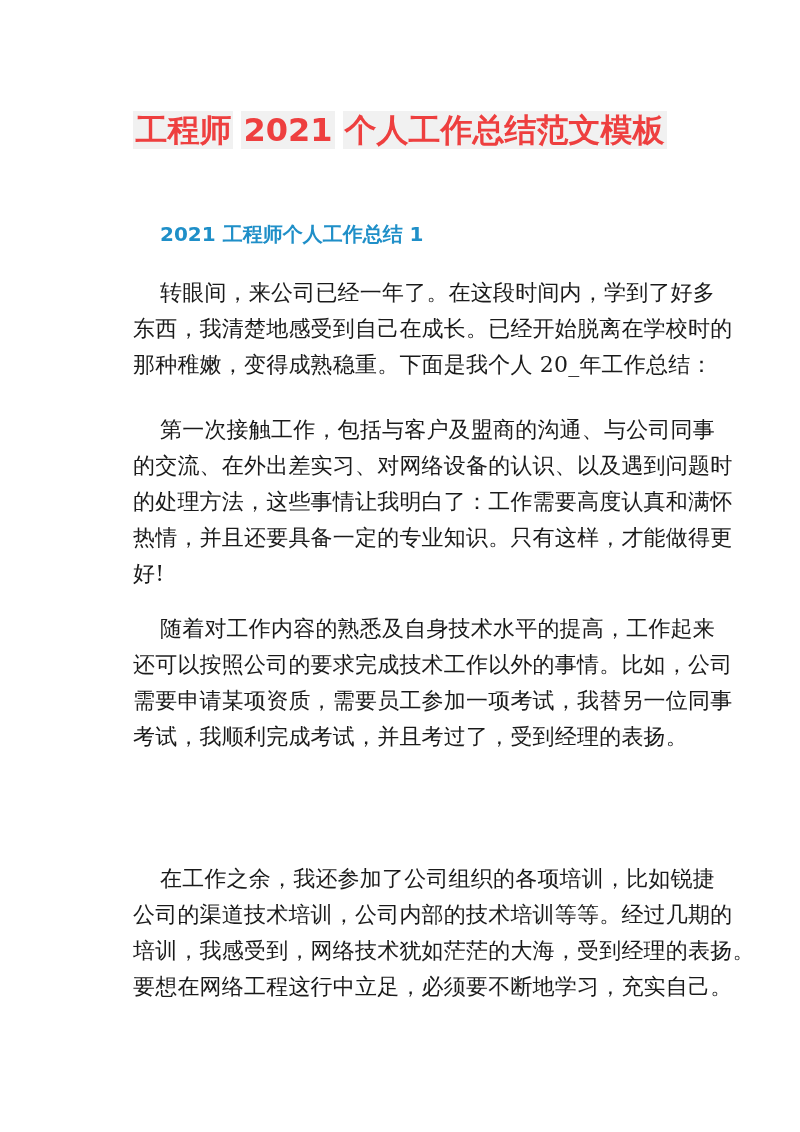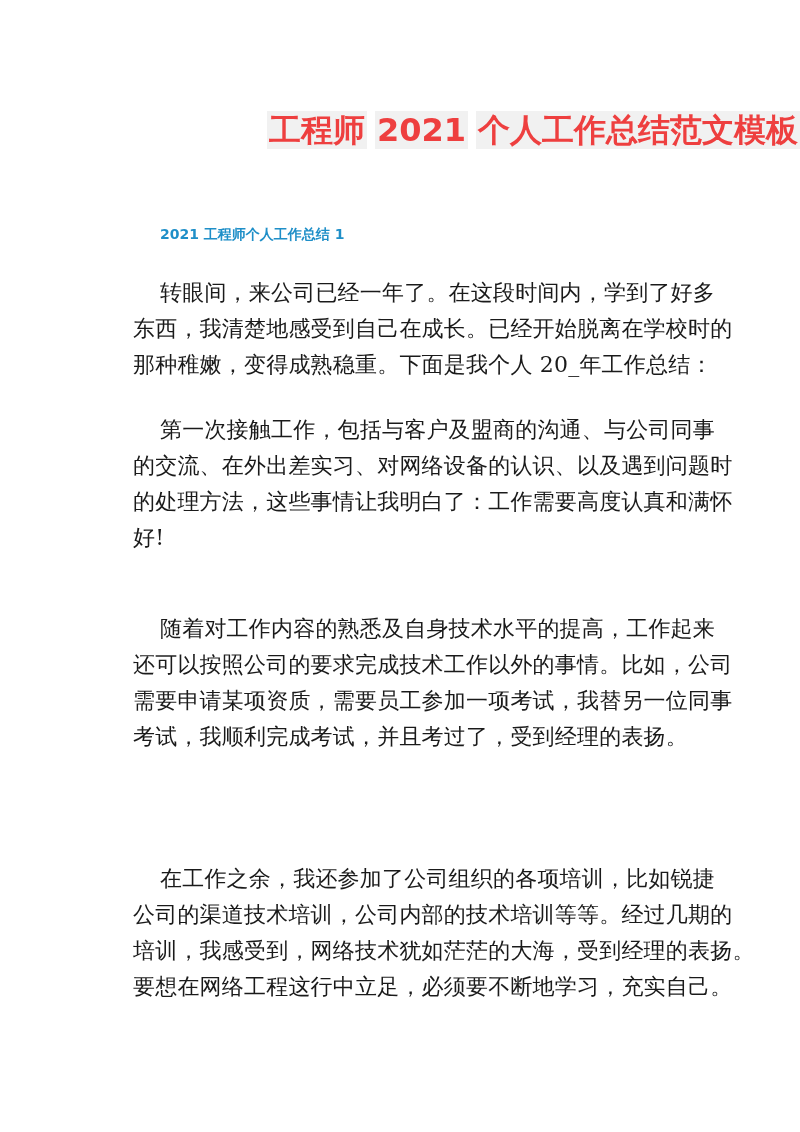--- a/index.html
+++ b/index.html
@@ -20,21 +20,21 @@
       left: 0;
       top: 0;
       width: 800px;
       height: 1132px;
     }
     .title {
       position: absolute;
       top: 108px;
       left: 0;
       width: 800px;
-      text-align: right;
+      text-align: center;
       font-family: "DejaVu Sans", "Liberation Sans", sans-serif;
       font-weight: bold;
       font-size: 32px;
       line-height: 44px;
       color: #ee3f3f;
       white-space: nowrap;
     }
     .title span.seg {
       background: #f1f1f1;
       padding: 0 2px;
@@ -42,21 +42,21 @@
     .title span.gap {
       display: inline-block;
       width: 8px;
     }
     .subheading {
       position: absolute;
       top: 222px;
       left: 160px;
       font-family: "DejaVu Sans", "Liberation Sans", sans-serif;
       font-weight: bold;
-      font-size: 14px;
+      font-size: 20px;
       line-height: 24px;
       color: #1f8fc8;
       white-space: nowrap;
     }
     .para {
       position: absolute;
       left: 133px;
       width: 540px;
       font-size: 22px;
       line-height: 36px;
@@ -85,20 +85,21 @@
   <div class="para" style="top:275px;">
     <span class="line indent">转眼间，来公司已经一年了。在这段时间内，学到了好多</span>
     <span class="line">东西，我清楚地感受到自己在成长。已经开始脱离在学校时的</span>
     <span class="line">那种稚嫩，变得成熟稳重。下面是我个人 20_年工作总结：</span>
   </div>
 
   <div class="para" style="top:412px;">
     <span class="line indent">第一次接触工作，包括与客户及盟商的沟通、与公司同事</span>
     <span class="line">的交流、在外出差实习、对网络设备的认识、以及遇到问题时</span>
     <span class="line">的处理方法，这些事情让我明白了：工作需要高度认真和满怀</span>
+    <span class="line">热情，并且还要具备一定的专业知识。只有这样，才能做得更</span>
     <span class="line">好!</span>
   </div>
 
   <div class="para" style="top:611px;">
     <span class="line indent">随着对工作内容的熟悉及自身技术水平的提高，工作起来</span>
     <span class="line">还可以按照公司的要求完成技术工作以外的事情。比如，公司</span>
     <span class="line">需要申请某项资质，需要员工参加一项考试，我替另一位同事</span>
     <span class="line">考试，我顺利完成考试，并且考过了，受到经理的表扬。</span>
   </div>
 

